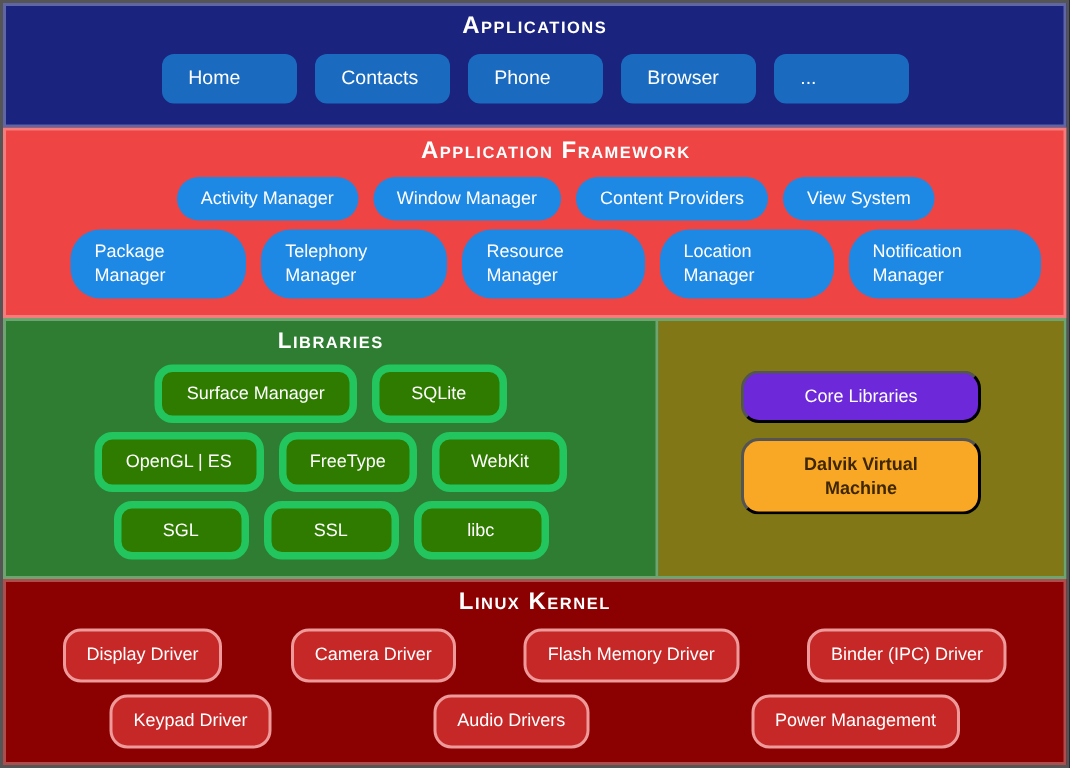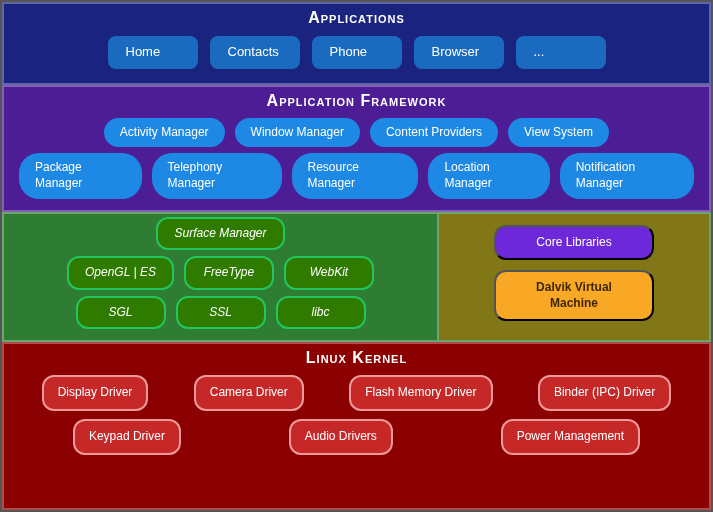--- a/index.html
+++ b/index.html
@@ -39,22 +39,23 @@
 
     .apps-row {
       display: flex;
       justify-content: center;
       gap: 12px;
       padding: 4px 20px 6px 20px;
     }
 
     
     .framework-layer {
-      background: #4c1d95;
+      background: #ef4444;
       padding-bottom: 8px;
+      padding-left: 28px;
     }
 
     .framework-layer .layer-title {
       font-size: 16px;
       padding: 5px 0 5px 0;
     }
 
     .framework-row {
       display: flex;
       justify-content: center;
@@ -153,30 +154,29 @@
     .btn-framework {
       background: #1e88e5;
       border-radius: 20px;
       padding: 7px 16px;
       font-size: 12px;
       min-width: 85px;
     }
 
     .btn-lib {
       background: #2e7b00;
-      border: 2px solid #22c55e;
+      border: 5px solid #22c55e;
       border-radius: 12px;
       color: white;
       padding: 7px 16px;
       font-size: 12px;
       text-align: center;
       cursor: pointer;
       min-width: 90px;
       line-height: 1.3;
-      font-style: italic;
     }
 
     .btn-runtime-blue {
       background: #6d28d9;
       border-radius: 12px;
       color: white;
       padding: 8px 20px;
       font-size: 12px;
       text-align: center;
       cursor: pointer;
@@ -253,22 +253,24 @@
 Manager</button>
         <button class="btn btn-framework">Location
 Manager</button>
         <button class="btn btn-framework">Notification
 Manager</button>
       </div>
   </div>
 
   <div class="middle-layer">
     <div class="libraries-section">
+      <div class="layer-title">Libraries</div>
       <div class="lib-row" id="lib-row1">
           <button class="btn-lib">Surface Manager</button>
+          <button class="btn-lib">SQLite</button>
         </div>
       <div class="lib-row" id="lib-row2">
           <button class="btn-lib">OpenGL | ES</button>
           <button class="btn-lib">FreeType</button>
           <button class="btn-lib">WebKit</button>
         </div>
       <div class="lib-row" id="lib-row3">
           <button class="btn-lib">SGL</button>
           <button class="btn-lib">SSL</button>
           <button class="btn-lib">libc</button>

